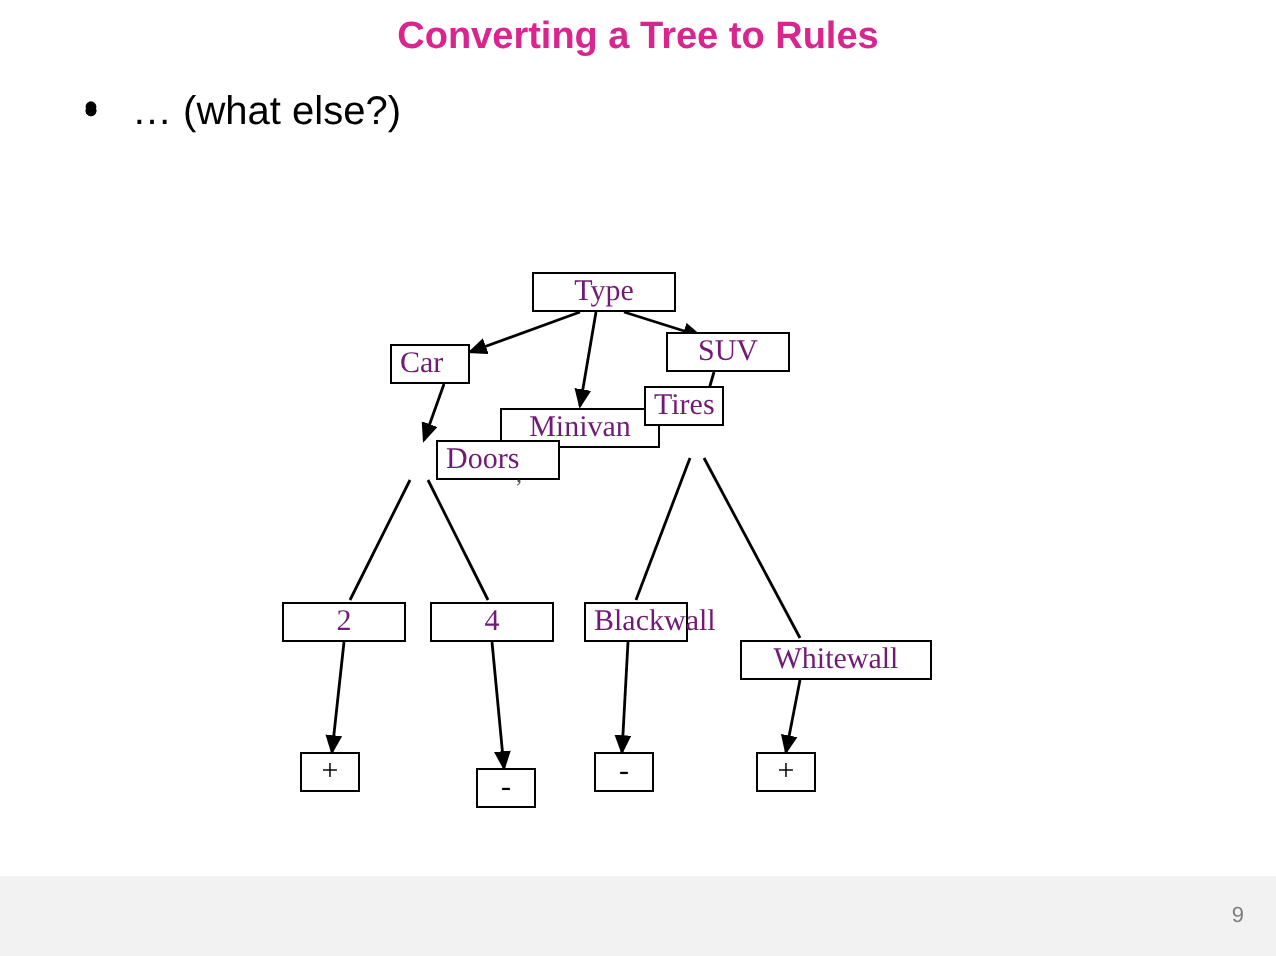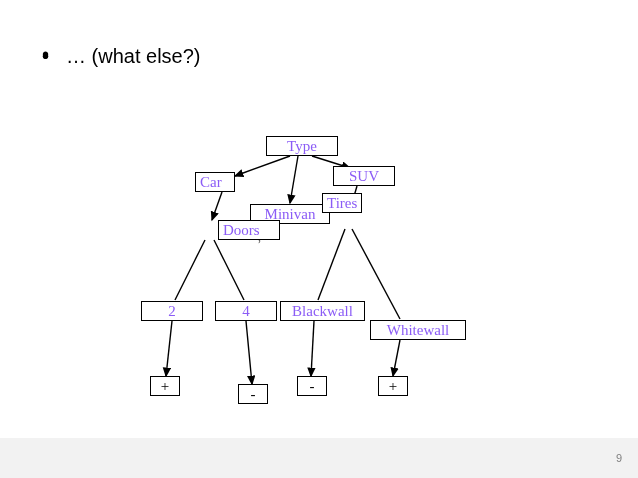--- a/index.html
+++ b/index.html
@@ -55,21 +55,21 @@
     font-size: 20px;
     line-height: 25px;
   }
   
   .node {
     position: absolute;
     border: 1px solid #000000;
     background: #ffffff;
     font-family: "Liberation Serif", serif;
     font-size: 15px;
-    color: #8b5cf6;
+    color: #701a75;
     text-align: center;
     line-height: 19px;
     height: 20px;
     box-sizing: border-box;
     white-space: nowrap;
     padding: 0 4px;
   }
   .leaf {
     position: absolute;
     border: 1px solid #000000;
@@ -111,20 +111,21 @@
     font-family: "Liberation Serif", serif;
     font-size: 12px;
     color: #555;
   }
 </style>
 </head>
 <body>
 
 <div class="slide">
 
+  <div class="title">Converting a Tree to Rules</div>
 
   <div class="bullets">
     <div class="bullet">
       <span class="dot">•</span>
     </div>
     <div class="bullet">
       <span class="dot">•</span>
     </div>
     <div class="bullet">
       <span class="dot">•</span>
@@ -168,21 +169,21 @@
 
   <div class="node" style="left:266px; top:136px; width:72px;">Type</div>
   <div class="node" style="left:195px; top:172px; width:40px; text-align:left;">Car</div>
   <div class="node" style="left:333px; top:166px; width:62px;">SUV</div>
   <div class="node" style="left:250px; top:204px; width:80px;">Minivan</div>
   <div class="node" style="left:322px; top:193px; width:40px;">Tires</div>
   <div class="node" style="left:180px; top:220px; width:62px; text-align:left;margin-left:38px;">Doors</div>
 
   <div class="node" style="left:141px; top:301px; width:62px;">2</div>
   <div class="node" style="left:215px; top:301px; width:62px;">4</div>
-  <div class="node" style="left:280px; top:301px; width:85px;">Blackwall</div>
+  <div class="node" style="left:292px; top:301px; width:52px;">Blackwall</div>
   <div class="node" style="left:370px; top:320px; width:96px;">Whitewall</div>
 
   <div class="leaf" style="left:150px; top:376px;">+</div>
   <div class="leaf" style="left:238px; top:384px;">-</div>
   <div class="leaf" style="left:297px; top:376px;">-</div>
   <div class="leaf" style="left:378px; top:376px;">+</div>
 
   <div class="smudge" style="left:258px; top:230px;">,</div>
 
   <div class="footer-bar"></div>

